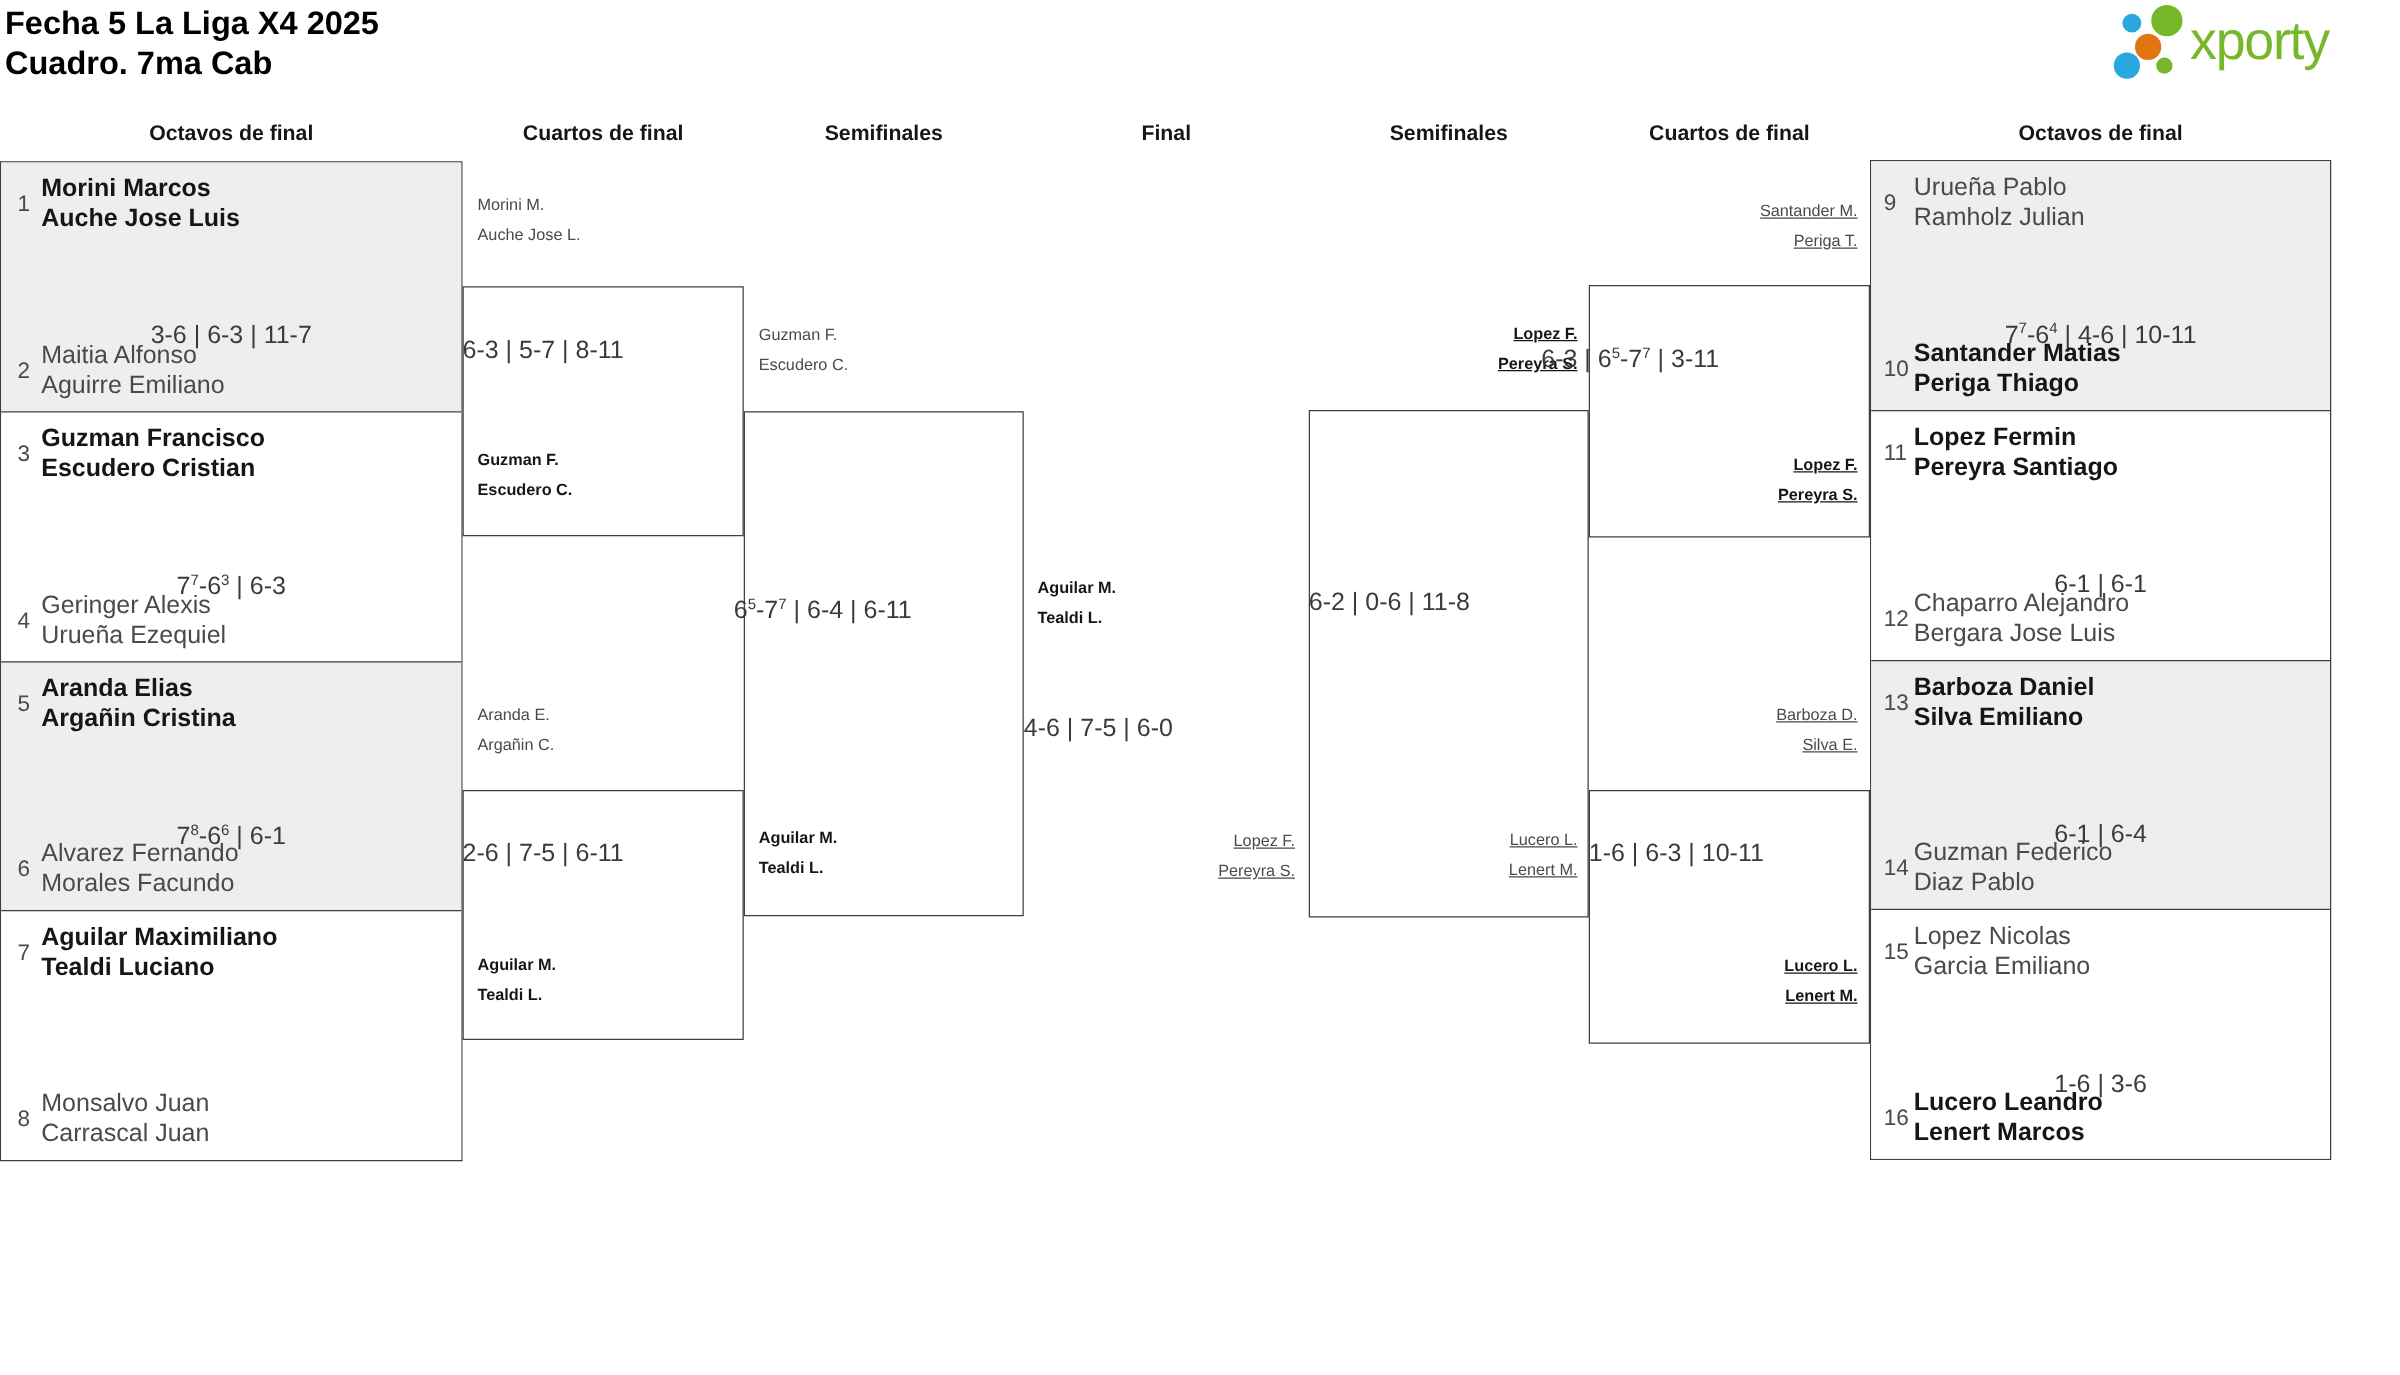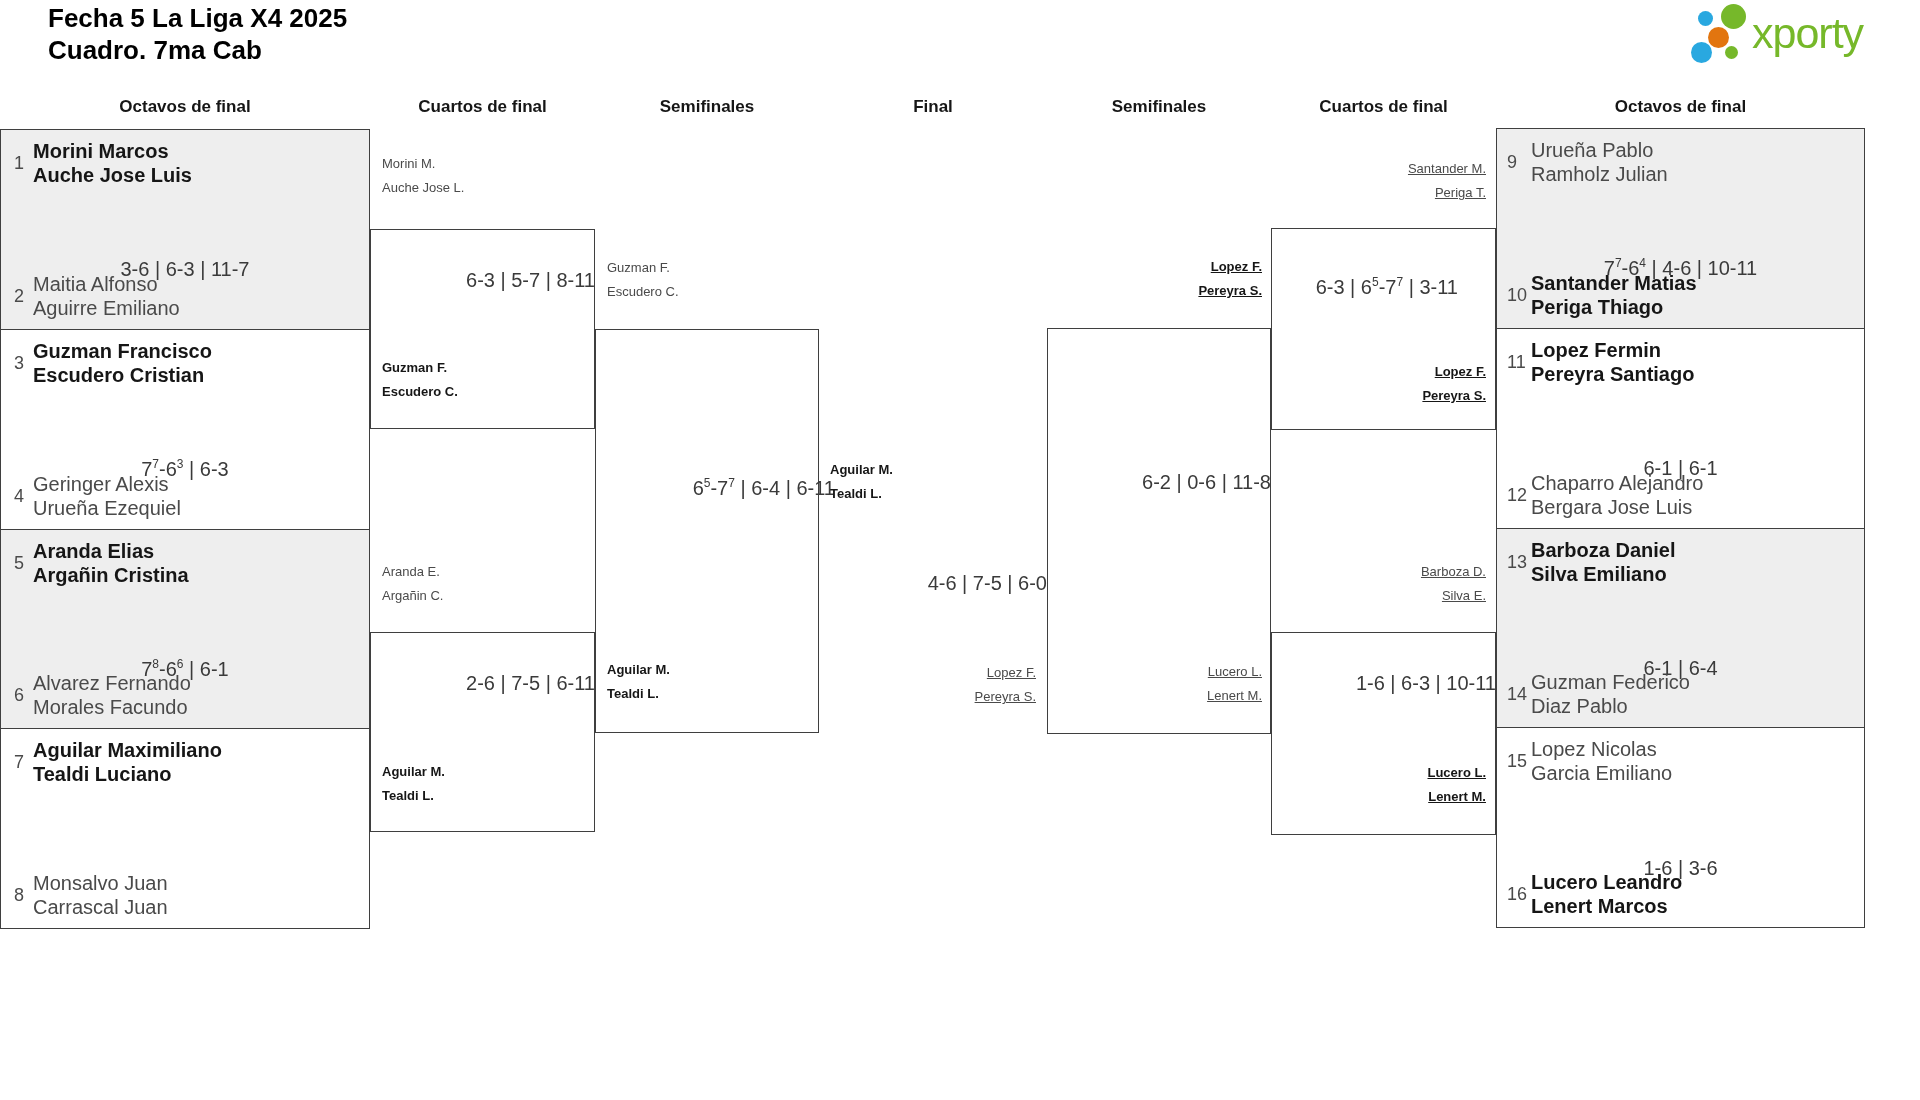--- a/index.html
+++ b/index.html
@@ -1,18 +1,18 @@
 <!DOCTYPE html>
 <html><head>
 <meta charset="utf-8">
 <style>
   html,body{margin:0;padding:0;background:#fff;font-family:"Liberation Sans",sans-serif;color:#161616;}
   .stage{position:relative;width:1920px;height:1100px;background:#fff;overflow:hidden;}
 
-  .page-title{position:absolute;left:4px;top:2px;font-size:26px;line-height:32px;font-weight:700;color:#000;margin-left:44px;}
+  .page-title{position:absolute;left:4px;top:2px;font-size:26px;line-height:32px;font-weight:700;color:#000;}
 
   
   .logo{position:absolute;left:1680px;top:6px;width:240px;height:62px;cursor:pointer;}
   .dot{position:absolute;border-radius:50%;}
   .dot.d1{left:18px;top:5px;width:15px;height:15px;background:#29a8e0;}
   .dot.d2{left:41px;top:-2px;width:25px;height:25px;background:#76b82a;}
   .dot.d3{left:28px;top:21px;width:21px;height:21px;background:#e2750f;}
   .dot.d4{left:45px;top:40px;width:13px;height:13px;background:#76b82a;}
   .dot.d5{left:11px;top:36px;width:21px;height:21px;background:#29a8e0;}
   .logo-text{position:absolute;left:72px;top:1px;font-size:43px;line-height:52px;font-weight:400;letter-spacing:-1px;color:#76b82a;}
@@ -34,21 +34,21 @@
   .score{position:absolute;left:0;right:0;top:50%;transform:translateY(-50%);text-align:center;font-size:20px;color:#3a3a3a;margin-top:40px;}
   .score sup, .score-f sup{font-size:12px;}
 
   
   .rect{position:absolute;border:1px solid #3f3f3f;box-sizing:border-box;background:transparent;}
 
   
   .lbl{position:absolute;font-size:13px;line-height:24px;white-space:nowrap;color:#4a4a4a;}
   .lbl.bold{font-weight:700;color:#161616;}
   .lbl.ra{text-align:right;text-decoration:underline;}
-  .score-f{position:absolute;text-align:right;font-size:20px;line-height:24px;color:#3a3a3a;}
+  .score-f{position:absolute;text-align:left;font-size:20px;line-height:24px;color:#3a3a3a;}
 </style>
 </head>
 <body>
 
 <div class="stage">
 
   <div class="page-title">
     <div>Fecha 5 La Liga X4 2025</div>
     <div>Cuadro. 7ma Cab</div>
   </div>

